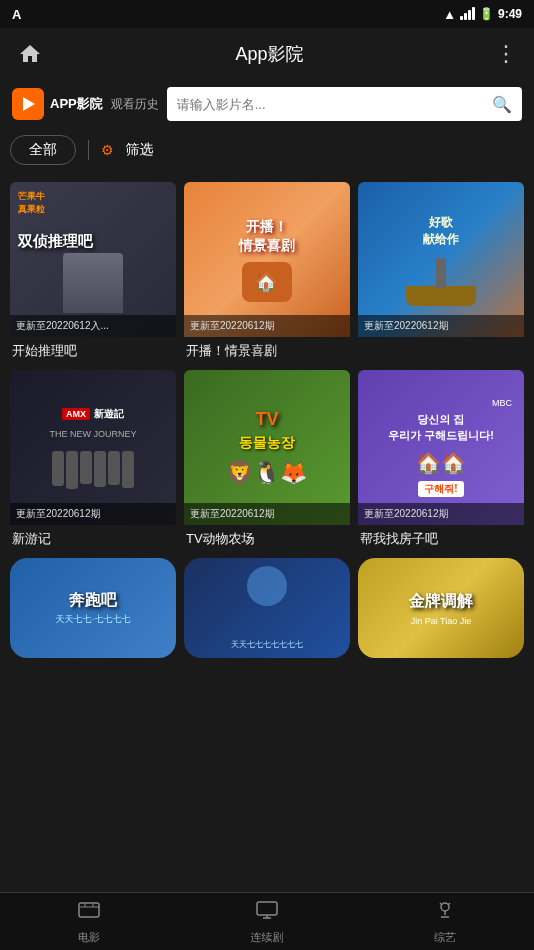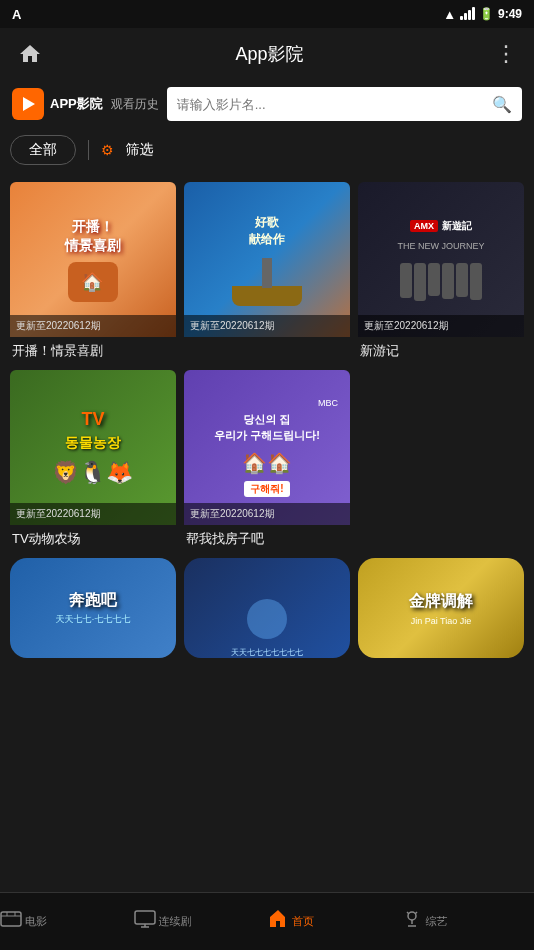--- a/index.html
+++ b/index.html
@@ -152,21 +152,21 @@
       position: absolute;
       bottom: 0; left: 0; right: 0;
       height: 58px;
       background: #111;
       display: flex;
       align-items: center;
       justify-content: space-around;
       border-top: 1px solid #333;
     }
     .nav-item {
-      display: flex; flex-direction: row; align-items: center;
+      display: flex; flex-direction: column; align-items: center;
       gap: 3px; cursor: pointer; flex: 1;
     }
     .nav-icon { font-size: 22px; color: #888; }
     .nav-icon.active { color: #ff6600; }
     .nav-label { font-size: 11px; color: #888; }
     .nav-label.active { color: #ff6600; }
 
     
     .bg-dark-building { background: linear-gradient(135deg, #3a3a4a 0%, #2a2a3a 100%); }
     .bg-orange-room { background: linear-gradient(135deg, #e8823a 0%, #f0a060 50%, #c86020 100%); }
@@ -268,20 +268,33 @@
   <button class="filter-all-btn">全部</button>
   <div class="filter-divider"></div>
   <span class="filter-icon">⚙</span>
   <span class="filter-label">筛选</span>
 </div>
 
 <div class="scroll-area">
 
   <div class="grid-container">
 
+    <div class="card">
+      <div class="card-image bg-dark-building">
+        <div class="illus">
+          <div style="position:absolute;top:8px;left:8px;font-size:9px;color:#ff8c00;font-weight:bold;">芒果牛<br>真果粒</div>
+          <div style="position:absolute;top:50px;left:8px;font-size:15px;color:#fff;font-weight:900;text-shadow:2px 2px 4px #000;line-height:1.2;">双侦推理吧</div>
+          <div style="position:absolute;bottom:24px;left:0;right:0;display:flex;justify-content:center;">
+            <div style="width:60px;height:60px;background:linear-gradient(180deg,#6a6a7a,#4a4a5a);border-radius:4px 4px 0 0;"></div>
+          </div>
+        </div>
+        <div class="card-tag">更新至20220612入...</div>
+      </div>
+      <div class="card-title">开始推理吧</div>
+    </div>
 
     <div class="card">
       <div class="card-image bg-orange-room">
         <div class="illus">
           <div style="font-size:14px;font-weight:900;color:#fff;text-shadow:2px 2px 4px #800;text-align:center;line-height:1.3;">开播！<br>情景喜剧</div>
           <div style="width:50px;height:40px;background:#c86020;border-radius:8px;margin-top:4px;display:flex;align-items:center;justify-content:center;">
             <div style="font-size:18px;">🏠</div>
           </div>
         </div>
         <div class="card-tag">更新至20220612期</div>
@@ -357,21 +370,21 @@
   <div class="partial-row">
 
     <div class="partial-card bg-run">
       <div class="illus" style="height:100%;">
         <div style="font-size:16px;font-weight:900;color:#fff;text-shadow:2px 2px 4px #000;line-height:1.2;text-align:center;">奔跑吧</div>
         <div style="font-size:9px;color:#aef;text-align:center;">天天七七·七七七七</div>
       </div>
     </div>
 
     <div class="partial-card bg-blue-light">
-      <div class="illus" style="height:100%;justify-content:flex-end;padding-bottom:0;">
+      <div class="illus" style="height:100%;justify-content:space-between;padding-bottom:8px;">
         <div style="width:40px;height:40px;background:rgba(100,180,255,0.4);border-radius:50%;"></div>
         <div style="font-size:8px;color:#adf;text-align:center;margin-top:4px;">天天七七七七七七七</div>
       </div>
     </div>
 
     <div class="partial-card bg-gold-mediate">
       <div class="illus" style="height:100%;">
         <div style="font-size:16px;font-weight:900;color:#fff;text-shadow:2px 2px 4px #000;text-align:center;">金牌调解</div>
         <div style="font-size:9px;color:#ffe;text-align:left;">Jin Pai  Tiao Jie</div>
       </div>
@@ -397,28 +410,20 @@
   <div class="nav-item">
     <span class="nav-icon">
       <svg width="22" height="22" viewBox="0 0 22 22" fill="none" stroke="#888" stroke-width="1.5">
         <rect x="1" y="3" width="20" height="13" rx="2"></rect>
         <path d="M7 19h8M11 16v3"></path>
       </svg>
     </span>
     <span class="nav-label">连续剧</span>
   </div>
 
-  <div class="nav-item">
-    <span class="nav-icon active">
-      <svg width="22" height="22" viewBox="0 0 22 22" fill="#ff6600">
-        <path d="M9 19V13h4v6h5V9L11 2 3 9v10z"></path>
-      </svg>
-    </span>
-    <span class="nav-label active">首页</span>
-  </div>
 
   <div class="nav-item">
     <span class="nav-icon">
       <svg width="22" height="22" viewBox="0 0 22 22" fill="none" stroke="#888" stroke-width="1.5">
         <circle cx="11" cy="8" r="4"></circle>
         <path d="M11 12v4M7 18h8"></path>
         <line x1="8" y1="6" x2="6" y2="4"></line>
         <line x1="14" y1="6" x2="16" y2="4"></line>
       </svg>
     </span>

